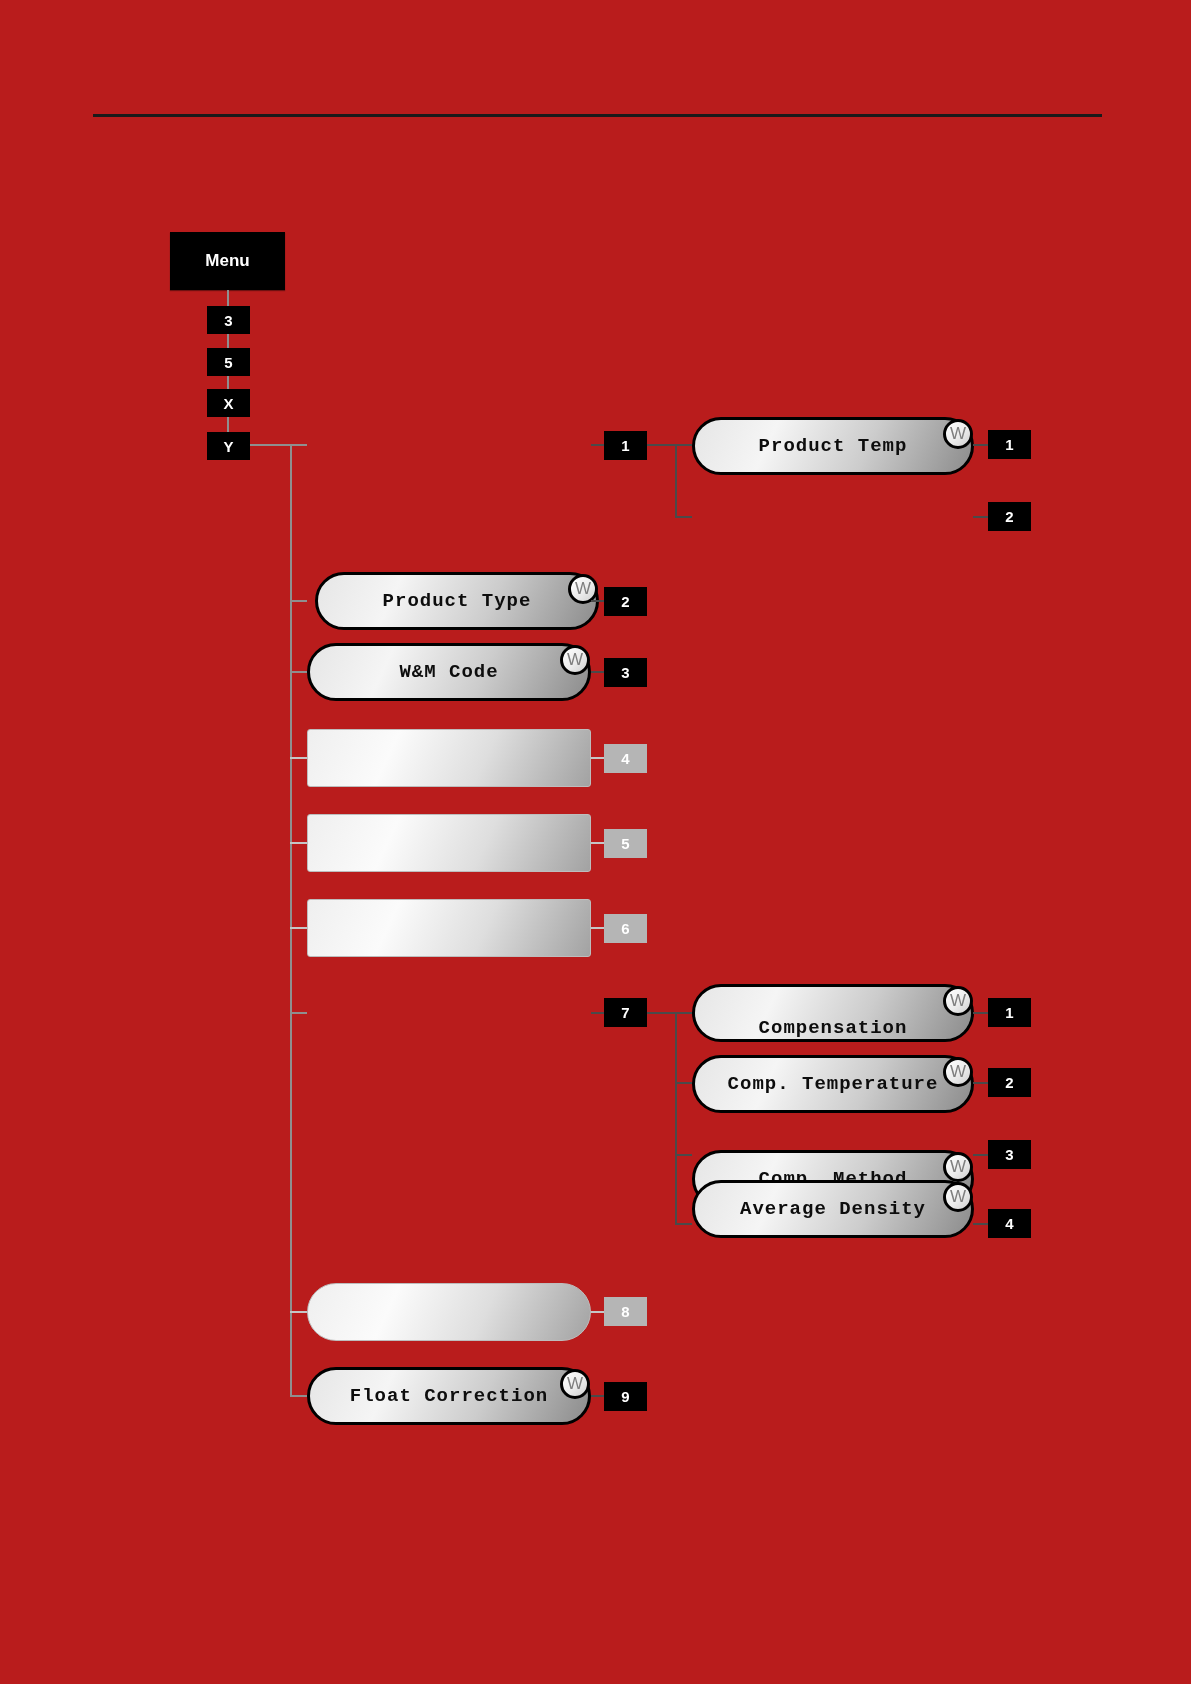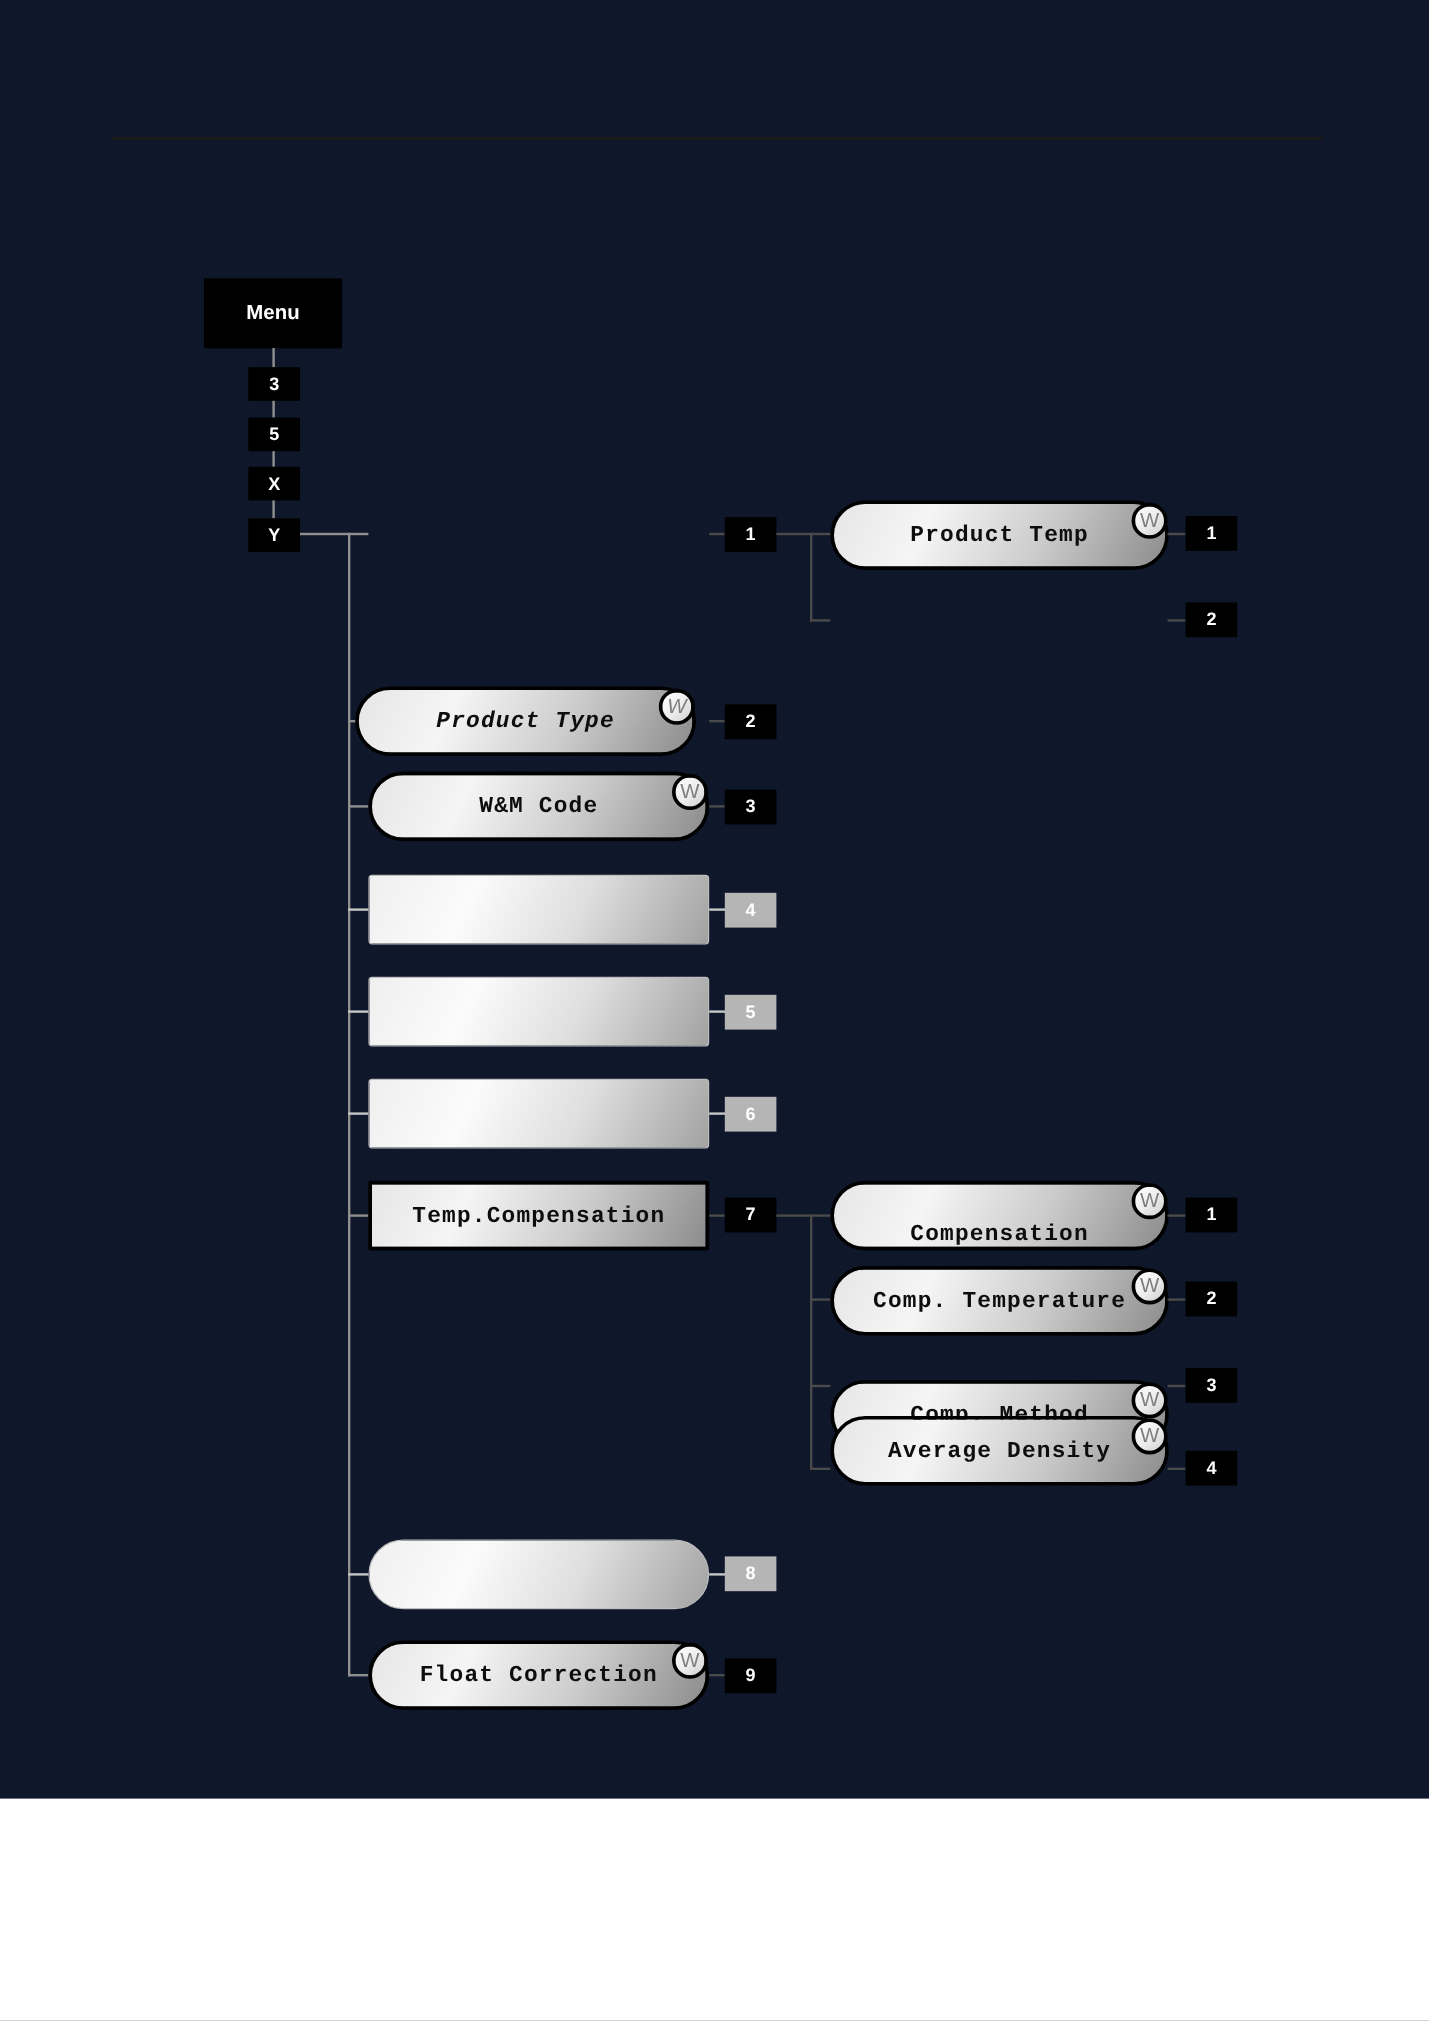--- a/index.html
+++ b/index.html
@@ -1,16 +1,16 @@
 <!DOCTYPE html>
 <html><head>
 <meta charset="utf-8">
 <style>
   html,body{margin:0;padding:0;background:#ffffff;}
-  .page{position:relative;width:1191px;height:1499px;background:#0f172a;overflow:hidden;
+  .page{position:relative;width:1191px;height:1684px;background:#b91c1c;overflow:hidden;
         font-family:"Liberation Sans",sans-serif;}
   .header-rule{position:absolute;left:93px;top:114px;width:1009px;height:3px;background:#1a1a1a;}
 
   .hline{position:absolute;height:2px;background:#8f8f8f;}
   .vline{position:absolute;width:2px;background:#8f8f8f;}
   .dark{background:#4a4a4a;}
   .lite{background:#c6c6c6;}
 
   .menu-root{position:absolute;left:170px;top:232px;width:115px;height:58px;background:#000000;
              display:flex;align-items:center;justify-content:center;box-shadow:0 1px 1px rgba(0,0,0,.4);}
@@ -91,21 +91,21 @@
   <div class="badge black" style="left:988px;top:430px;">
     <span>1</span>
   </div>
 
   <div class="hline dark" style="left:973px;top:516px;width:15px;"></div>
   <div class="badge black" style="left:988px;top:502px;">
     <span>2</span>
   </div>
 
   <div class="hline" style="left:290px;top:600px;width:17px;"></div>
-  <div class="node pill" style="left:296px;top:572px;font-style:italic;">
+  <div class="node pill" style="left:315px;top:572px;">
     <span class="node-label">Product Type</span>
     <span class="flag">
         <span>W</span>
       </span>
   </div>
   <div class="hline dark" style="left:591px;top:600px;width:13px;"></div>
   <div class="badge black" style="left:604px;top:587px;">
     <span>2</span>
   </div>
 
@@ -142,23 +142,20 @@
   <div class="hline lite" style="left:290px;top:927px;width:17px;"></div>
   <div class="node ph ph-rect" style="left:307px;top:899px;">
     <span class="node-label"></span>
   </div>
   <div class="hline lite" style="left:591px;top:927px;width:14px;"></div>
   <div class="badge gray" style="left:604px;top:914px;">
     <span>6</span>
   </div>
 
   <div class="hline" style="left:290px;top:1012px;width:17px;"></div>
-  <div class="node rect" style="left:307px;top:984px;">
-    <span class="node-label">Temp.Compensation</span>
-  </div>
   <div class="hline dark" style="left:591px;top:1012px;width:13px;"></div>
   <div class="badge black" style="left:604px;top:998px;">
     <span>7</span>
   </div>
   <div class="hline dark" style="left:647px;top:1012px;width:45px;"></div>
   <div class="vline dark" style="left:675px;top:1012px;height:213px;"></div>
   <div class="hline dark" style="left:675px;top:1082px;width:17px;"></div>
   <div class="hline dark" style="left:675px;top:1154px;width:17px;"></div>
   <div class="hline dark" style="left:675px;top:1223px;width:17px;"></div>
 

